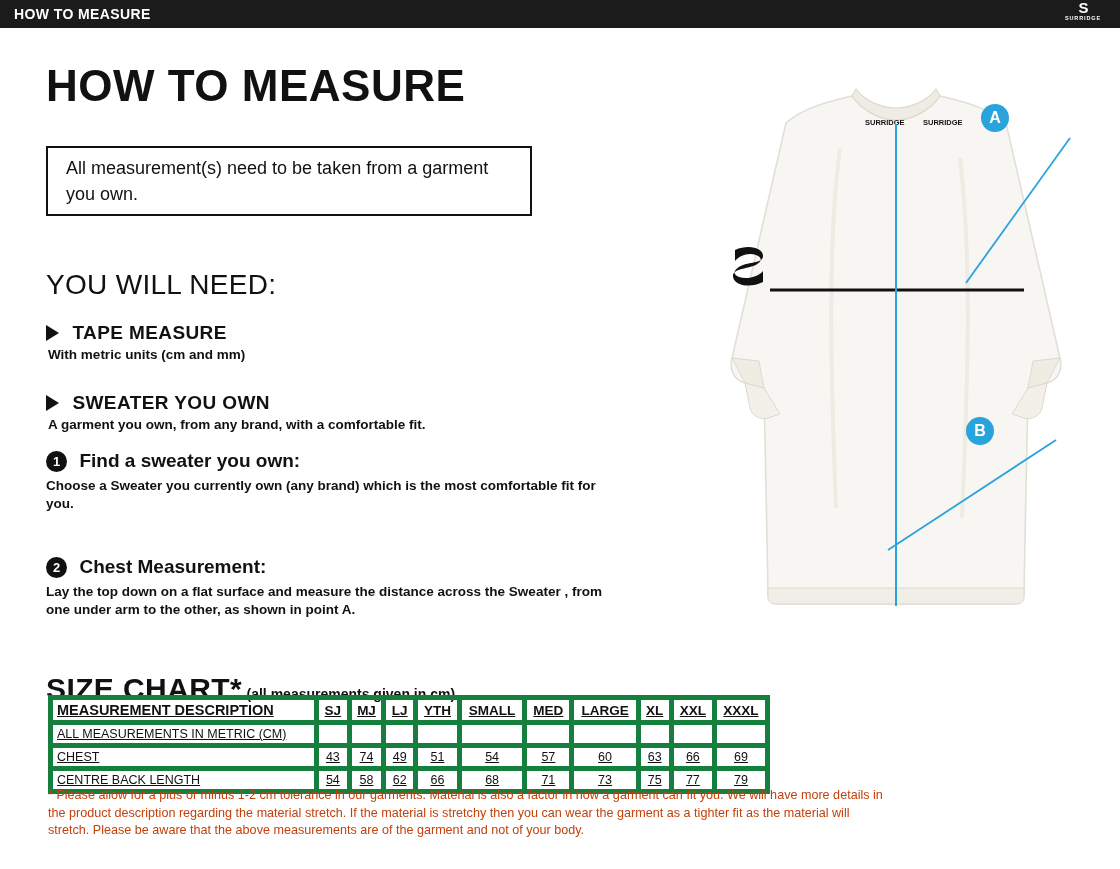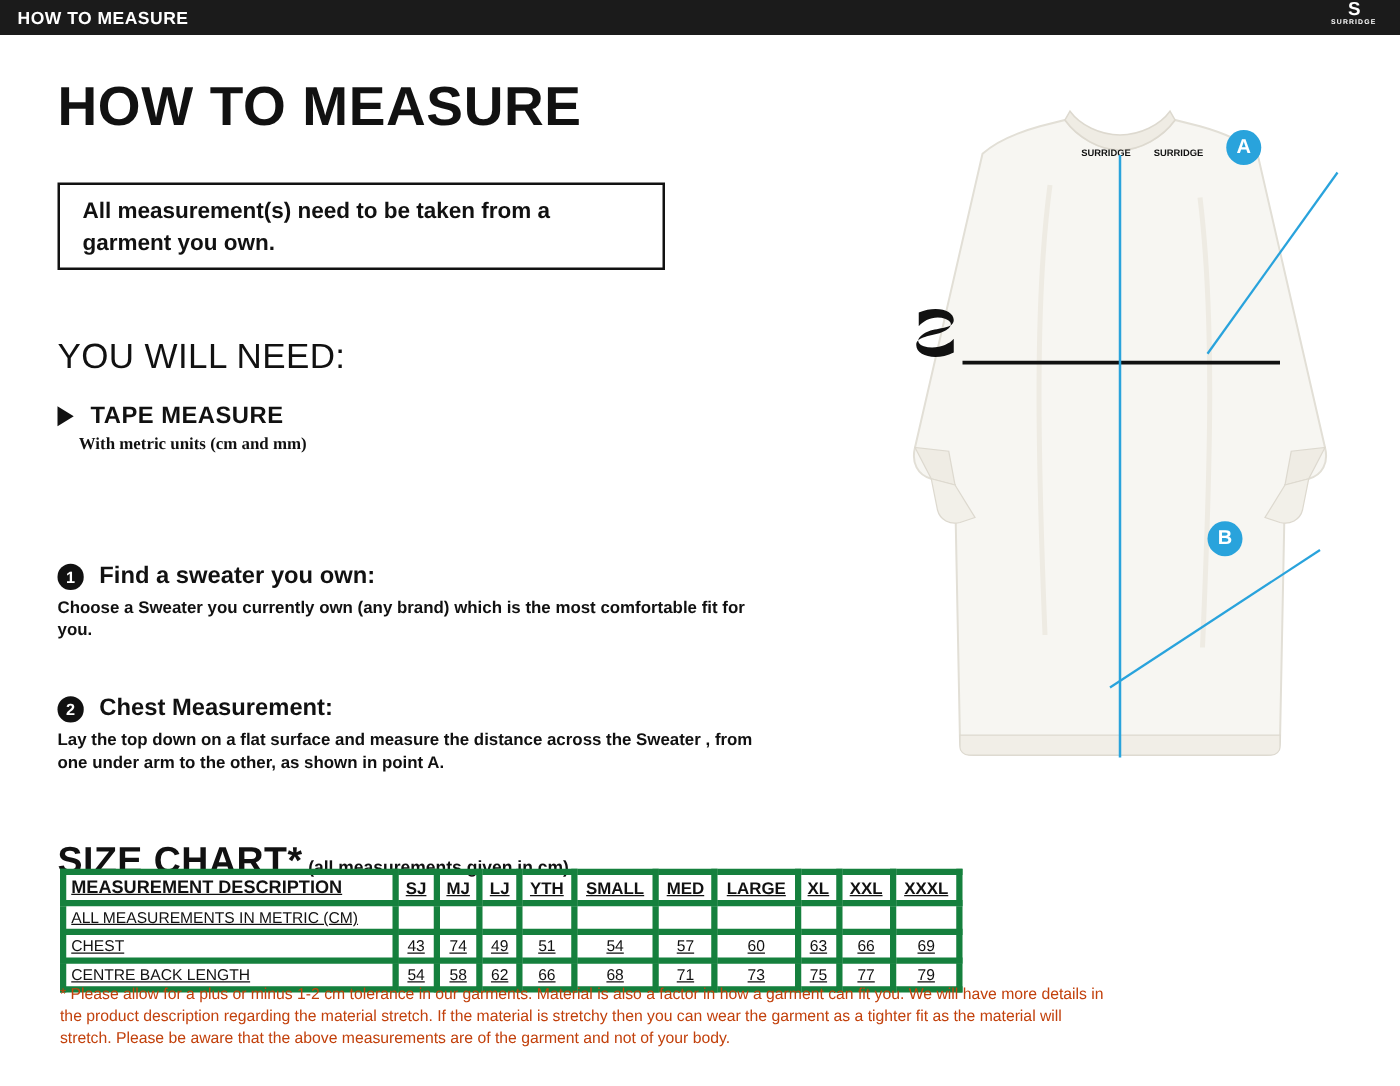--- a/index.html
+++ b/index.html
@@ -36,38 +36,38 @@
   .left { position:absolute; left:0; top:28px; width:620px; }
   h1.main-title {
     margin:34px 0 0 46px; font-size:44px; font-weight:bold; letter-spacing:0.5px;
     line-height:48px; color:#111;
   }
   .callout {
     position:absolute; left:46px; top:118px; width:486px; height:70px;
     border:2px solid #111; display:flex; align-items:center;
   }
   .callout-text {
-    font-size:18px; font-weight:bold; line-height:26px; padding:0 18px; color:#111;
+    font-size:18px; font-weight:normal; line-height:26px; padding:0 18px; color:#111;
   }
   h2.need-title {
     position:absolute; left:46px; top:218px;
     font-size:28px; font-weight:normal; letter-spacing:0.3px;
   }
 
   .bullet { position:absolute; left:46px; }
   .bullet .tri {
     display:inline-block; width:0; height:0;
     border-left:13px solid #111; border-top:8px solid transparent; border-bottom:8px solid transparent;
     vertical-align:middle; margin-right:9px;
   }
   .bullet .b-title {
     font-size:19px; font-weight:bold; letter-spacing:0.4px; vertical-align:middle;
   }
   .bullet .b-sub {
-    display:block; font-size:13.5px; font-weight:bold; margin-top:3px; margin-left:17px;font-family:Liberation Serif, serif;
+    display:block; font-size:13.5px; font-weight:bold; margin-top:3px; margin-left:2px;
   }
   .b1 { top:294px; }
   .b2 { top:364px; }
 
   .step { position:absolute; left:46px; }
   .step .num {
     display:inline-block; width:21px; height:21px; border-radius:50%;
     background:#111; color:#fff; font-size:13px; font-weight:bold;
     text-align:center; line-height:21px; vertical-align:middle; margin-right:8px;
   }
@@ -135,20 +135,25 @@
   </div>
 
   <h2 class="need-title">YOU WILL NEED:</h2>
 
   <div class="bullet b1">
     <span class="tri"></span>
     <span class="b-title">TAPE MEASURE</span>
     <span class="b-sub">With metric units (cm and mm)</span>
   </div>
 
+  <div class="bullet b2">
+    <span class="tri"></span>
+    <span class="b-title">SWEATER YOU OWN</span>
+    <span class="b-sub">A garment you own, from any brand, with a comfortable fit.</span>
+  </div>
 
   <div class="step s1">
     <span class="num">1</span>
     <span class="s-title">Find a sweater you own:</span>
     <span class="s-body">Choose a Sweater you currently own (any brand) which is the most comfortable fit for you.</span>
   </div>
 
   <div class="step s2">
     <span class="num">2</span>
     <span class="s-title">Chest Measurement:</span>

